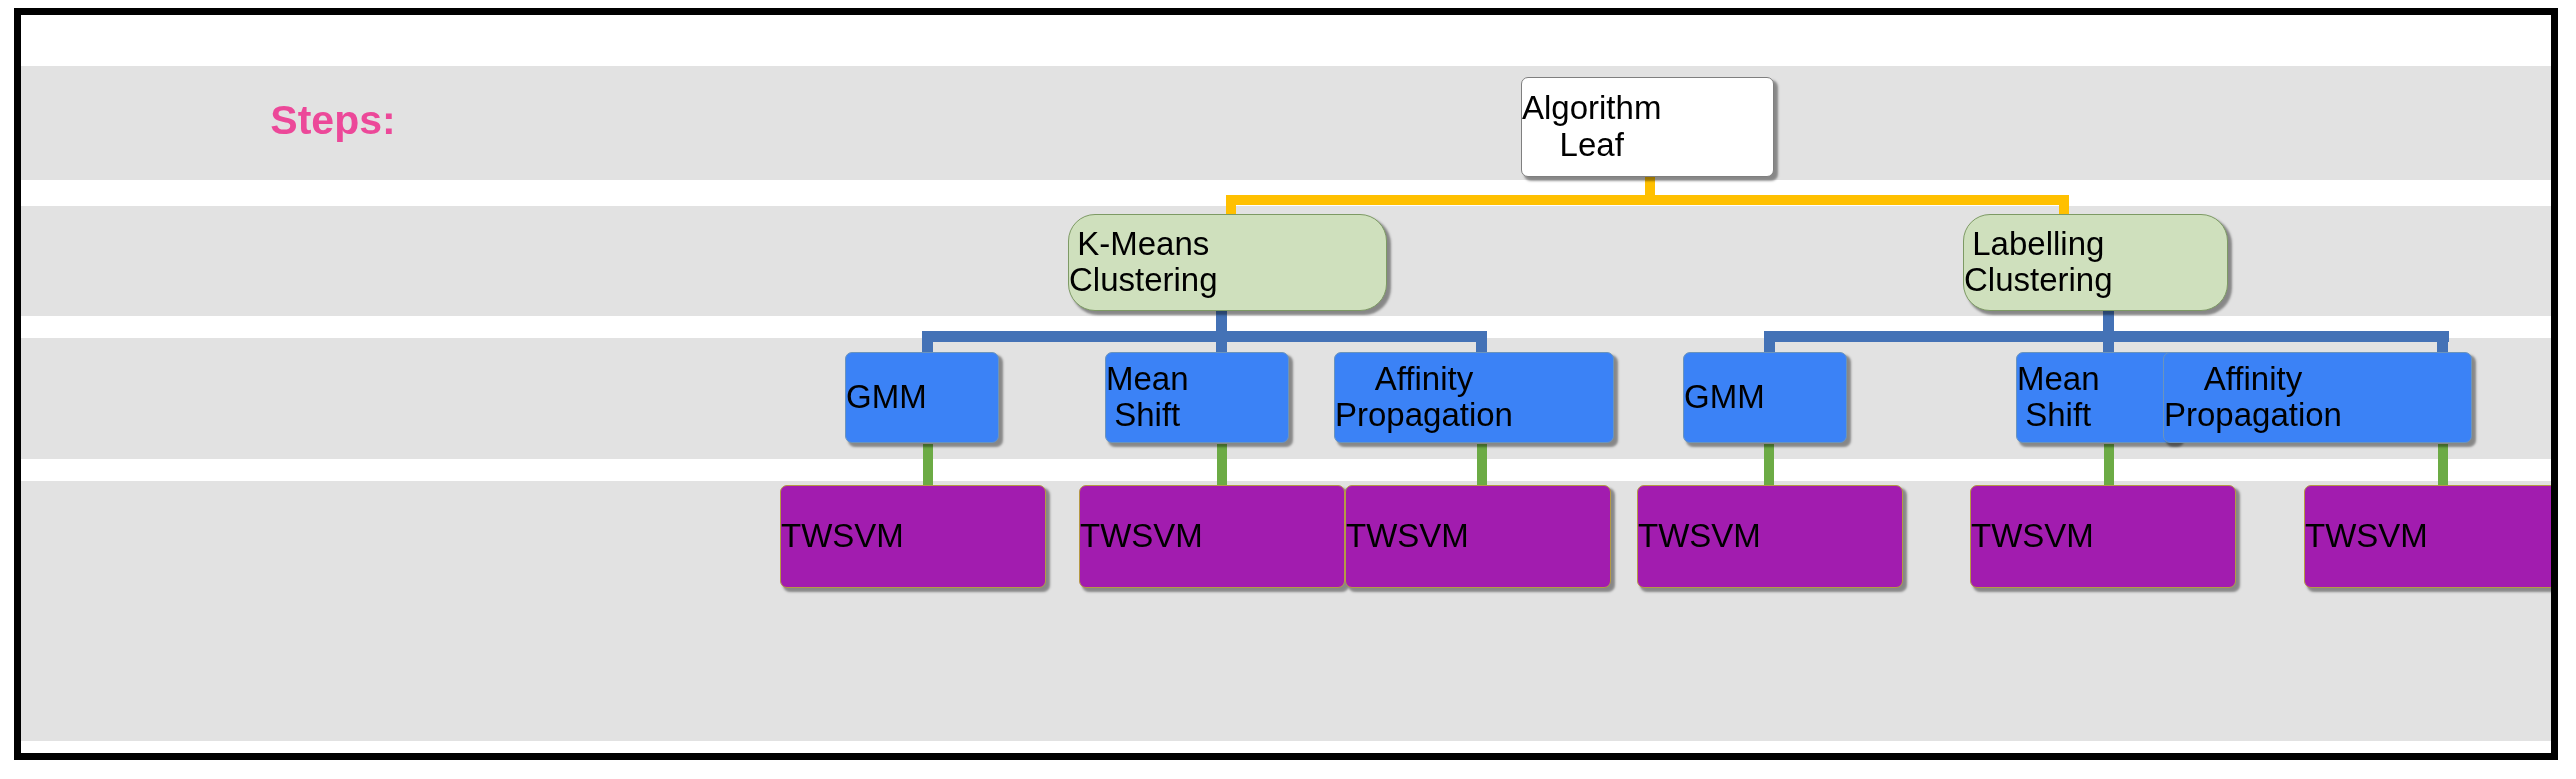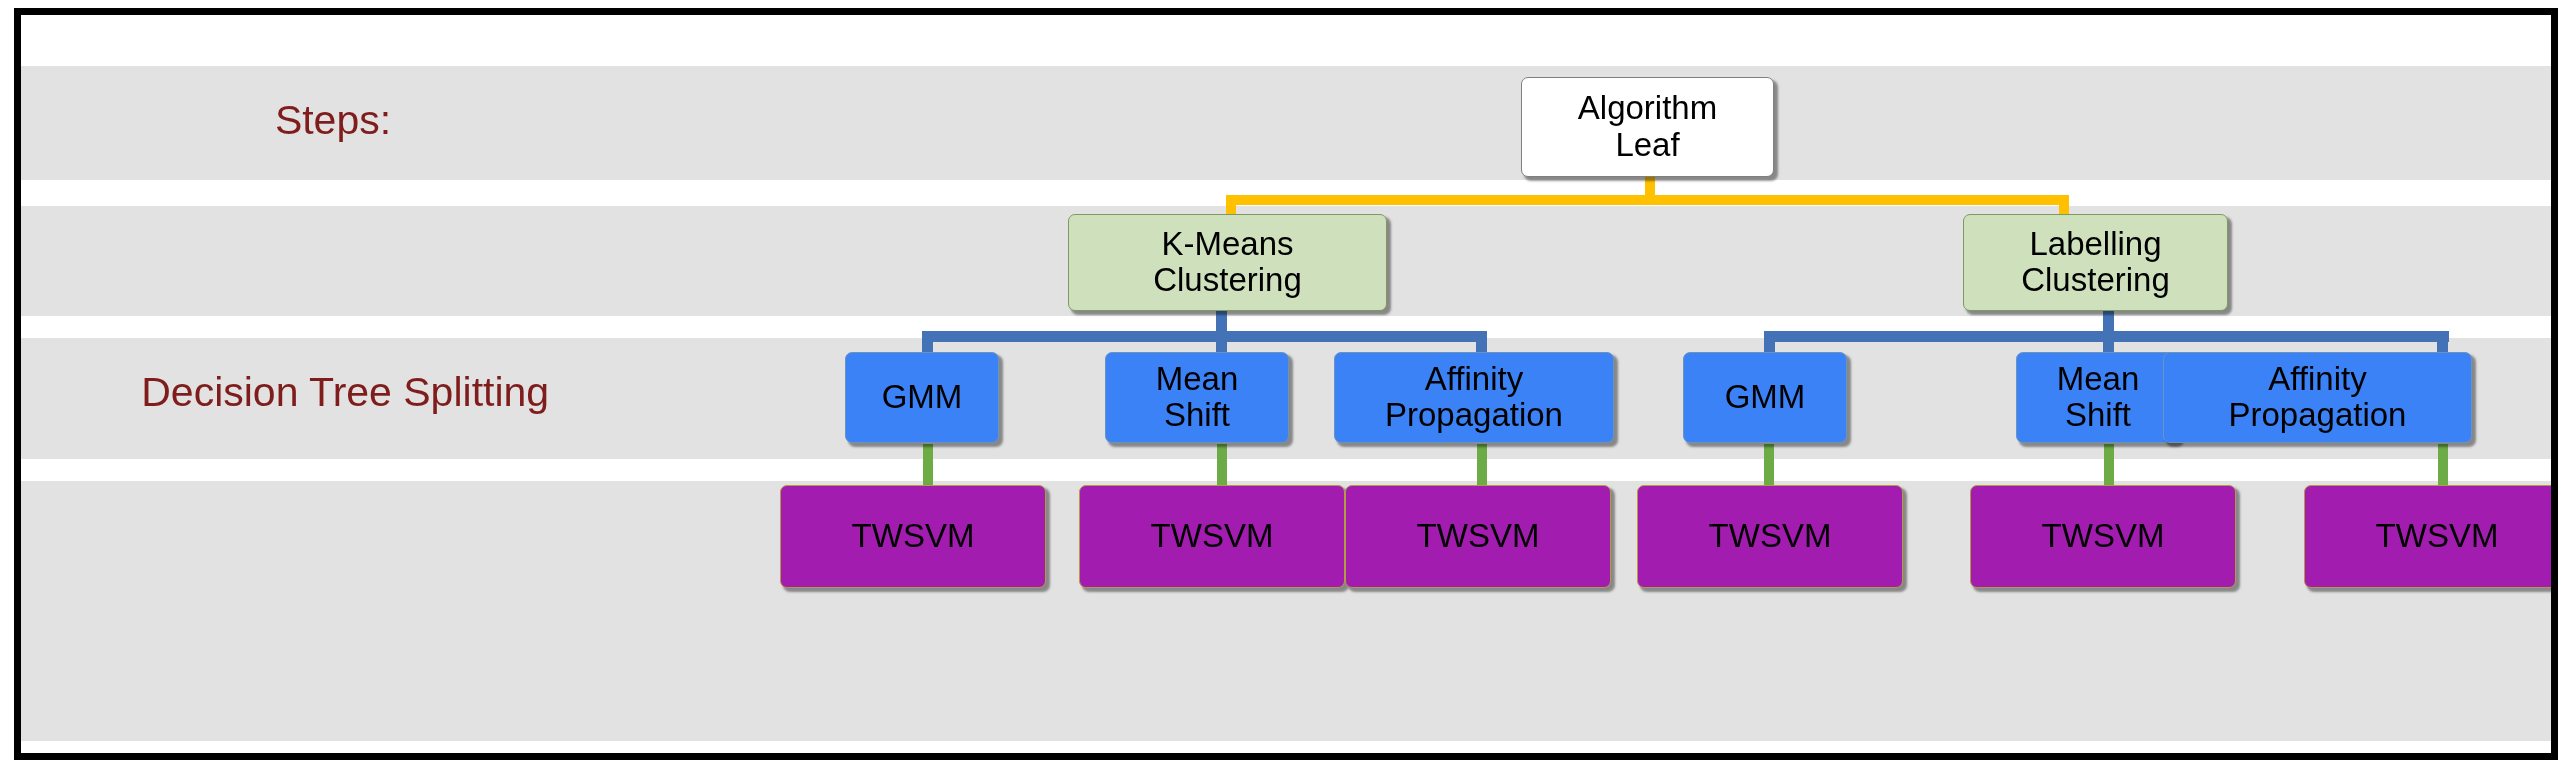--- a/index.html
+++ b/index.html
@@ -43,22 +43,22 @@
   }
   #band-steps        { top: 51px;  height: 114px; }
   #band-initial      { top: 191px; height: 110px; }
   #band-decision     { top: 323px; height: 121px; }
   #band-leaf         { top: 466px; height: 260px; }
 
   
   .step-label {
     position: absolute;
     text-align: center;
-    font-weight: normal;
-    color: #7f1d1d;
+    font-weight: bold;
+    color: #ec4899;
     line-height: 1.22;
     font-family: "Liberation Sans", sans-serif;
   }
   #label-steps    { left: 69px; top: 80px; width: 486px; font-size: 41px; }
   #label-initial  { left: 31px; top: 218px; width: 571px; font-size: 41px; }
   #label-decision { left: 7.7px; top: 352px; width: 633px; font-size: 41px; }
   #label-leaf     { left: 7.7px; top: 483px; width: 664px; font-size: 41px; }
 
   
   .connector {
@@ -67,38 +67,39 @@
   .conn-yellow { background: #ffc000; }
   .conn-blue   { background: #4472b6; }
   .conn-green  { background: #6cab45; }
 
   
   .node {
     position: absolute;
     box-sizing: border-box;
     display: flex;
     align-items: center;
-    justify-content: center;
+    justify-content: flex-start;
     text-align: center;
     border-radius: 7px;
     border: 1.5px solid #8a8a8a;
     color: #000000;
     font-size: 33px;
     line-height: 1.10;
     font-family: "Liberation Sans", sans-serif;
     box-shadow: 3.1px 3.1px 2.3px rgba(0,0,0,0.40);
     z-index: 5;
   }
   .node-root {
     background: #ffffff;
     border-color: #7f7f7f;
   }
   .node-cluster {
     background: #cfe0bd;
     border-color: #7d9a64;
+    border-radius: 27px;
   }
   .node-split {
     background: #3b82f6;
     border-color: #6a94bd;
   }
   .node-leaf {
     background: #a21caf;
     border-color: #b59a44;
   }
   .node span { display: block; }
@@ -108,21 +109,20 @@
 
 <div id="diagram-frame">
   <div id="canvas">
 
     <div class="band" id="band-steps"></div>
     <div class="band" id="band-initial"></div>
     <div class="band" id="band-decision"></div>
     <div class="band" id="band-leaf"></div>
 
     <div class="step-label" id="label-steps">Steps:</div>
-    <div class="step-label" id="label-decision">Decision Tree Splitting</div>
 
     <div class="connector conn-yellow" style="left:1624px; top:161px; width:10px; height:28.6px;"></div>
     <div class="connector conn-yellow" style="left:1205px; top:180px; width:843px; height:10.8px;"></div>
     <div class="connector conn-yellow" style="left:1205px; top:180px; width:10px; height:23px;"></div>
     <div class="connector conn-yellow" style="left:2038px; top:180px; width:10px; height:23px;"></div>
 
     <div class="connector conn-blue" style="left:1195px; top:294px; width:10.8px; height:26px;"></div>
     <div class="connector conn-blue" style="left:901px; top:316px; width:565px; height:11.6px;"></div>
     <div class="connector conn-blue" style="left:901px; top:316px; width:10.8px; height:25.5px;"></div>
     <div class="connector conn-blue" style="left:1195px; top:316px; width:10.8px; height:25.5px;"></div>

